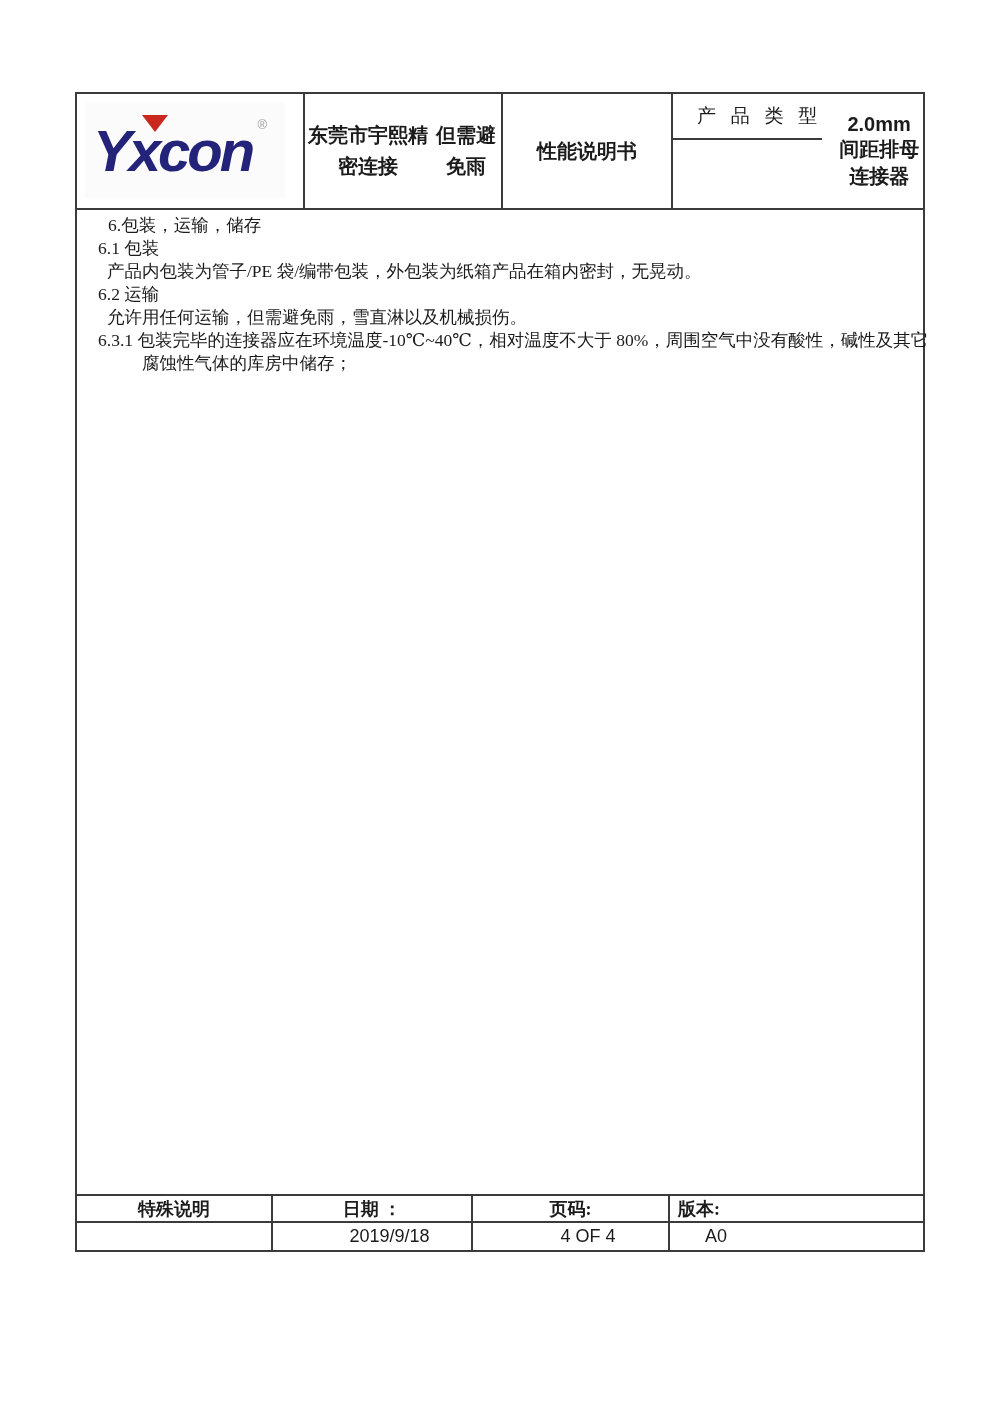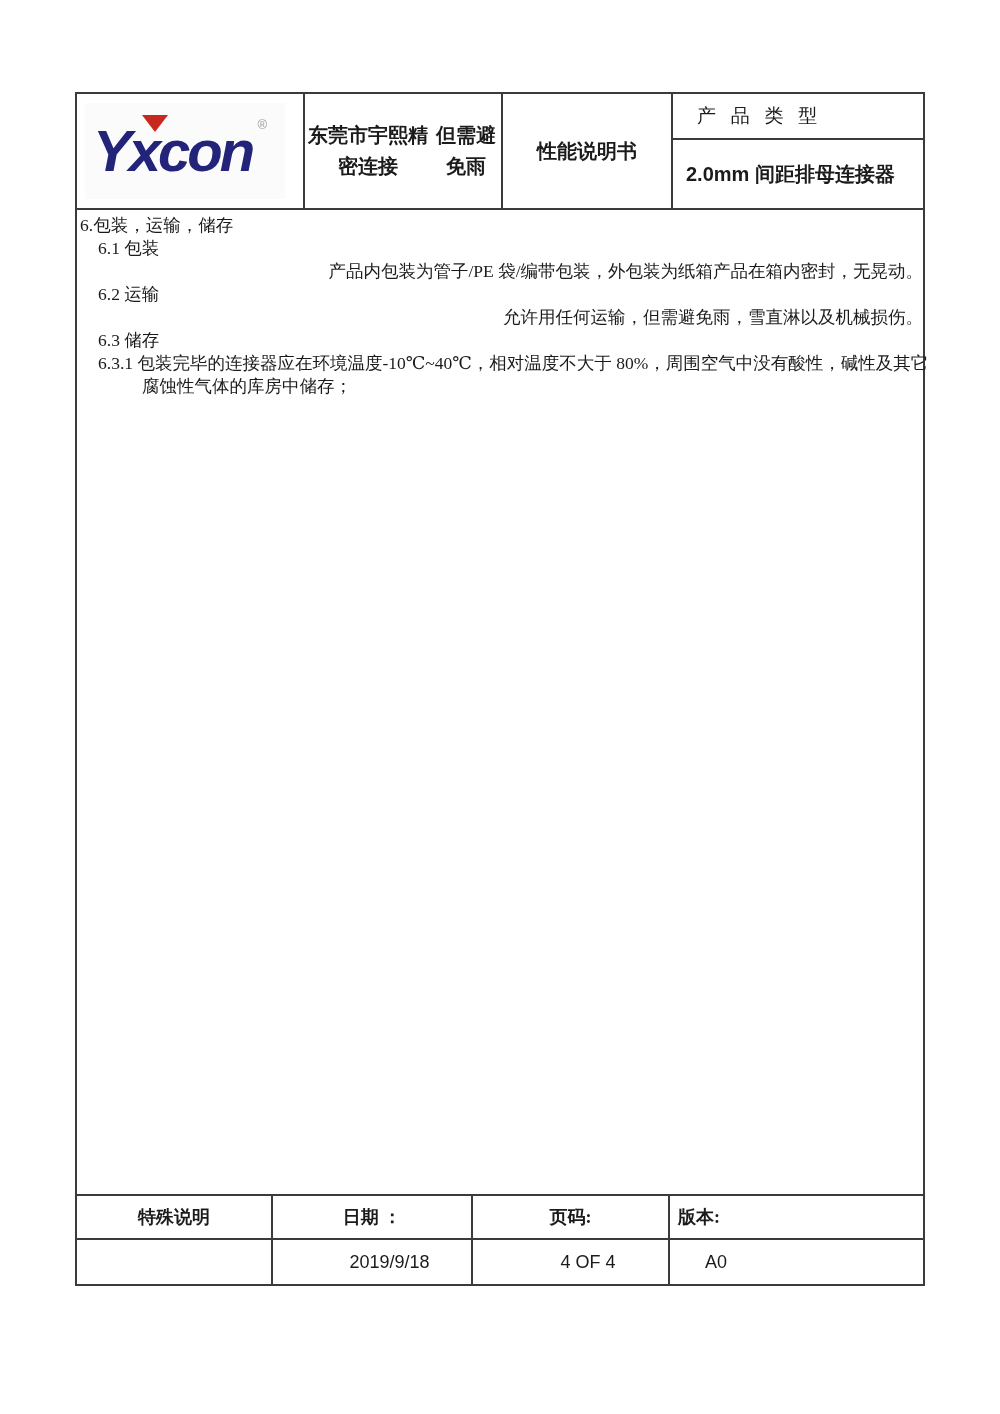--- a/index.html
+++ b/index.html
@@ -37,39 +37,39 @@
   }
   .company-cell {
     width:198px; display:flex; flex-direction:row; justify-content:center;
     align-items:center; text-align:center; font-weight:bold; font-size:20px;
     line-height:31px;
   }
   .title-cell {
     width:170px; display:flex; align-items:center; justify-content:center;
     font-weight:bold; font-size:20px;
   }
-  .product-col { flex:1; border-right:none; display:flex; flex-direction:column; }
+  .product-col { flex:1; border-right:none; display:flex; flex-direction:row;text-align:center; }
   .product-label {
     height:46px; border-bottom:2px solid #3b3b3b; display:flex; align-items:center;
     padding-left:24px; font-size:19px; letter-spacing:5px; color:#1b1b1b;
   }
   .product-value {
     flex:1; display:flex; align-items:center; padding-left:13px;
     font-family:"Liberation Sans","DejaVu Sans",sans-serif;
     font-weight:bold; font-size:20px;
   }
   
   .doc-body { height:986px; border-bottom:2px solid #3b3b3b; padding-top:4px; }
   .bl { font-size:17.5px; line-height:23px; white-space:nowrap; }
-  .i0 { padding-left:3px; }
+  .i0 { padding-left:3px;margin-left:28px; }
   .i1 { padding-left:21px; }
-  .i2 { padding-left:10px;text-align:right; }
+  .i2 { padding-left:30px; }
   .i3 { padding-left:65px; }
   
-  .ftr { display:flex; height:44px; }
+  .ftr { display:flex; height:27px; }
   .ftr.labels { border-bottom:2px solid #3b3b3b; }
   .fcell {
     border-right:2px solid #3b3b3b; display:flex; align-items:center;
     justify-content:center; font-size:18px;
   }
   .fcell.last { flex:1; border-right:none; justify-content:flex-start; padding-left:8px; }
   .fc1 { width:196px; }
   .fc2 { width:200px; }
   .fc3 { width:197px; }
   .labels .fcell { font-weight:bold; }
@@ -103,21 +103,20 @@
         <div class="product-value">2.0mm 间距排母连接器</div>
       </div>
     </div>
 
     <div class="doc-body">
       <div class="bl i0">6.包装，运输，储存</div>
       <div class="bl i1">6.1 包装</div>
       <div class="bl i2">产品内包装为管子/PE 袋/编带包装，外包装为纸箱产品在箱内密封，无晃动。</div>
       <div class="bl i1">6.2 运输</div>
       <div class="bl i2">允许用任何运输，但需避免雨，雪直淋以及机械损伤。</div>
-      <div class="bl i1">6.3 储存</div>
       <div class="bl i1">6.3.1 包装完毕的连接器应在环境温度-10℃~40℃，相对温度不大于 80%，周围空气中没有酸性，碱性及其它</div>
       <div class="bl i3">腐蚀性气体的库房中储存；</div>
     </div>
 
     <div class="ftr labels">
       <div class="fcell fc1">特殊说明</div>
       <div class="fcell fc2">日期 ：</div>
       <div class="fcell fc3">页码:</div>
       <div class="fcell last">版本:</div>
     </div>

